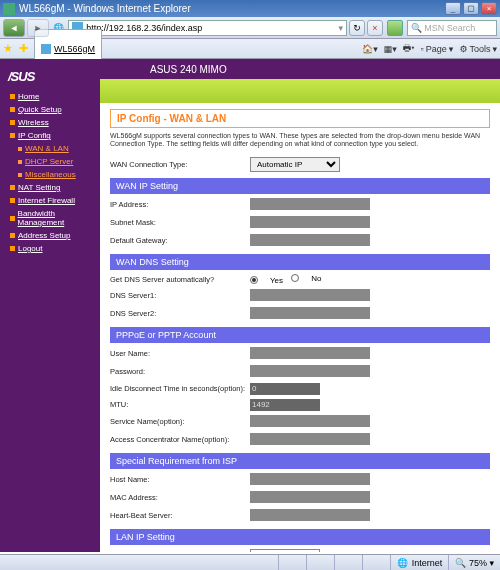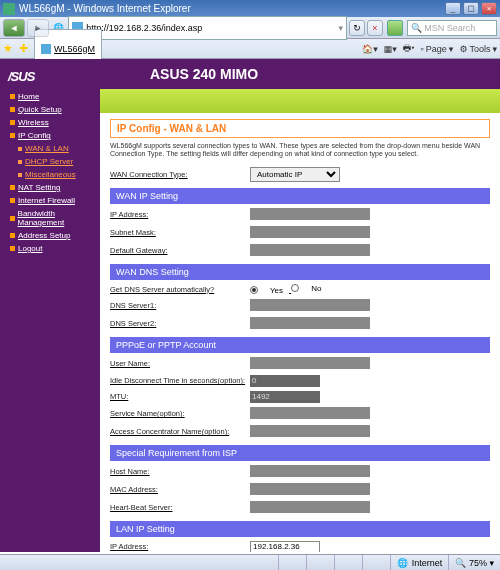--- a/index.html
+++ b/index.html
@@ -7,48 +7,48 @@
 
 .titlebar { background: linear-gradient(#3c6fb5,#5b8ac8); color: #fff; height: 17px; display: flex; align-items: center; padding: 0 3px; font-size: 10px; }
 .titlebar .icon { width: 12px; height: 12px; background: #4a7; margin-right: 4px; }
 .titlebar-btns { margin-left: auto; display: flex; gap: 2px; }
 .titlebar-btns div { width: 16px; height: 13px; background: linear-gradient(#d8e6f8,#9bb8e0); border: 1px solid #5577aa; border-radius: 2px; text-align: center; line-height: 11px; font-size: 8px; color: #333; }
 
 .navbar { background: linear-gradient(#e8eef8,#d0daea); height: 22px; display: flex; align-items: center; padding: 0 3px; border-bottom: 1px solid #99a; gap: 2px; }
 .nav-btn { width: 22px; height: 18px; background: linear-gradient(#f4f8fc,#d8e2f0); border: 1px solid #9ab; border-radius: 3px; display: flex; align-items: center; justify-content: center; }
 .nav-btn.back { background: linear-gradient(#8fc17b,#4a8a3a); color: #fff; }
 .addr-label { margin: 0 2px; font-size: 9px; color: #666; }
-.addr { flex: 1; height: 24px; background: #fff; border: 1px solid #8aa; padding: 0 3px; display: flex; align-items: center; font-size: 9px; }
+.addr { flex: 1; height: 16px; background: #fff; border: 1px solid #8aa; padding: 0 3px; display: flex; align-items: center; font-size: 9px; }
 .addr .favicon { width: 11px; height: 11px; background: #5ad; margin-right: 3px; }
 .search { width: 90px; height: 16px; background: #fff; border: 1px solid #8aa; padding: 0 3px; display: flex; align-items: center; font-size: 9px; color: #aaa; }
 .go-btn { width: 16px; height: 16px; background: linear-gradient(#aee08a,#6bb04a); border: 1px solid #5a9; border-radius: 2px; margin: 0 2px; }
 
 .toolbar2 { background: linear-gradient(#eaf0fa,#d8e2f0); height: 20px; display: flex; align-items: center; padding: 0 3px; border-bottom: 1px solid #99a; font-size: 9px; gap: 6px; }
 .toolbar2 .star { color: #fc0; font-size: 11px; }
 .toolbar2 .tab { background: #fff; border: 1px solid #9ab; padding: 14px 6px; display: flex; align-items: center; text-decoration: underline; }
 .toolbar2 .right { margin-left: auto; display: flex; gap: 6px; color: #333; }
 .toolbar2 .right span { display: flex; align-items: center; gap: 2px; }
 
 .content { display: flex; height: 493px; }
 
 .sidebar { width: 100px; background: #5a1a6a; color: #fff; padding: 4px 0; font-size: 8px; }
 .logo { padding: 6px 8px; font-size: 13px; font-weight: bold; font-style: italic; letter-spacing: -1px; }
 .nav-item { padding: 2px 4px 2px 10px; cursor: pointer; display: flex; align-items: center; gap: 3px; text-decoration: underline; }
 .nav-item.sub { padding-left: 18px; color: #ff9944; }
 .nav-item .sq { width: 5px; height: 5px; background: #f90; }
 .nav-item.sub .sq { background: #ff9944; width: 4px; height: 4px; }
 
 .main { flex: 1; background: #fff; overflow-y: auto; position: relative; }
-.topband { height: 30px; background: #5a1a6a; color: #fff; font-size: 14px; font-weight: bold; display: flex; align-items: center; padding-left: 50px; }
+.topband { height: 20px; background: #5a1a6a; color: #fff; font-size: 10px; font-weight: normal; display: flex; align-items: center; padding-left: 50px; }
 .limeband { height: 24px; background: linear-gradient(#c8e84a,#a8d030); }
 .page { padding: 6px 10px; }
 .pagetitle { background: #fff; border: 1px solid #ffa040; color: #ff8020; font-size: 10px; font-weight: bold; padding: 3px 6px; margin-bottom: 4px; }
 .intro { font-size: 7px; color: #333; margin-bottom: 6px; line-height: 1.2; }
 
-.formrow { display: flex; align-items: center; font-size: 7.5px; padding: 2px 0; text-decoration: underline; }
+.formrow { display: flex; align-items: center; font-size: 7.5px; padding: 2px 0; }
 .formrow .lbl { width: 140px; color: #222; }
 .formrow .val { flex: 1; }
 .formrow input[type=text], .formrow select { font-size: 8px; padding: 1px 2px; border: 1px solid #888; }
 .grayfield { width: 120px; height: 12px; background: #888; display: inline-block; }
 .whfield { width: 70px; height: 12px; background: #fff; border: 1px solid #888; padding: 0 2px; font-size: 8px; display: inline-flex; align-items: center; }
 .darknum { width: 70px; height: 12px; background: #666; color: #ddd; padding: 0 2px; font-size: 8px; display: inline-flex; align-items: center; }
 
 .secthdr { background: #6a6ae8; color: #fff; font-size: 9px; padding: 3px 6px; margin: 4px 0 2px 0; }
 
 .statusbar { position: absolute; bottom: 0; left: 0; right: 0; height: 16px; background: linear-gradient(#e8eef8,#d0daea); border-top: 1px solid #99a; display: flex; align-items: center; font-size: 9px; }
@@ -209,20 +209,24 @@
           <span class="lbl">DNS Server2:</span>
           <span class="val"><span class="grayfield"></span></span>
         </div>
 
       <div class="secthdr">PPPoE or PPTP Account</div>
       <div class="formrow">
           <span class="lbl">User Name:</span>
           <span class="val"><span class="grayfield"></span></span>
         </div>
       <div class="formrow">
+          <span class="lbl">Password:</span>
+          <span class="val"><span class="grayfield"></span></span>
+        </div>
+      <div class="formrow">
           <span class="lbl">Idle Disconnect Time in seconds(option):</span>
           <span class="val"><span class="darknum">0</span></span>
         </div>
       <div class="formrow">
           <span class="lbl">MTU:</span>
           <span class="val"><span class="darknum">1492</span></span>
         </div>
       <div class="formrow">
           <span class="lbl">Service Name(option):</span>
           <span class="val"><span class="grayfield"></span></span>

